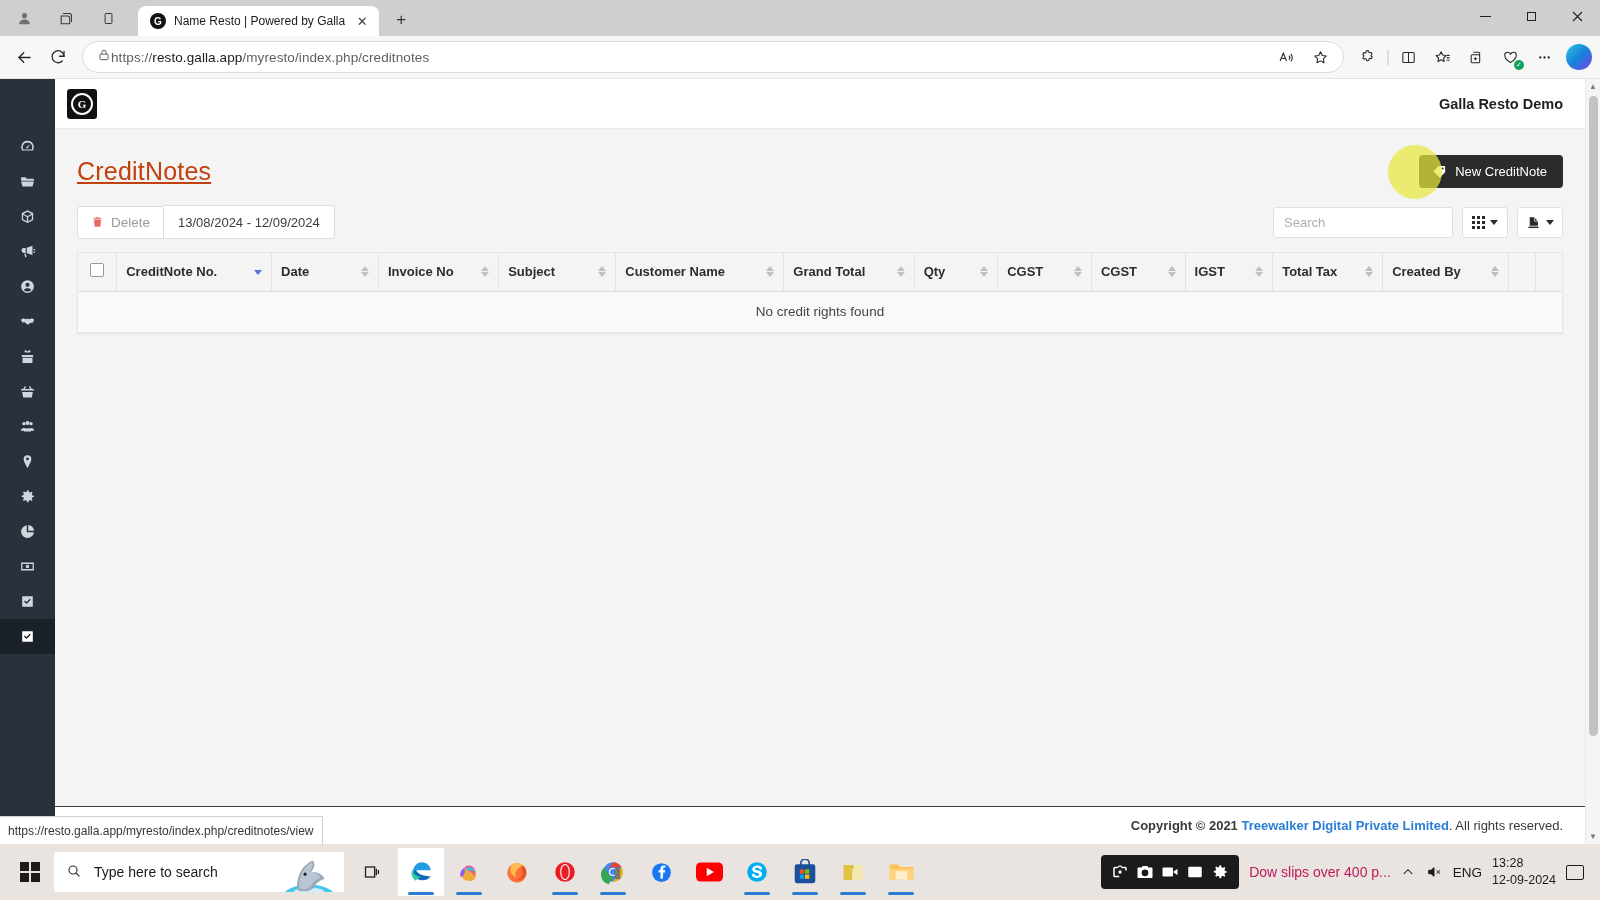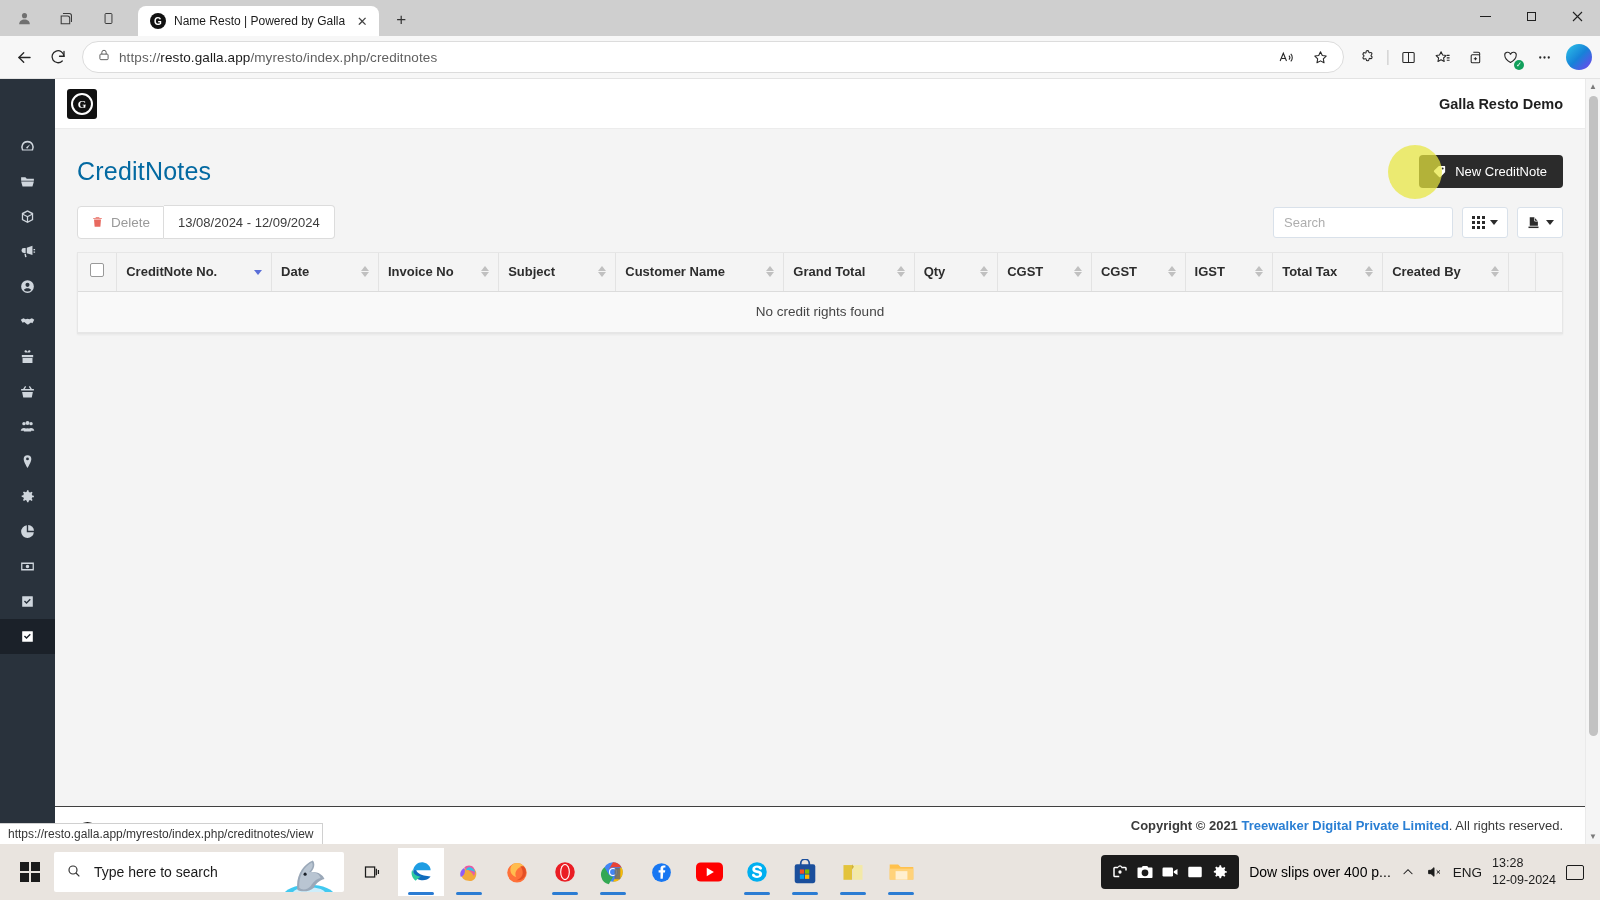--- a/index.html
+++ b/index.html
@@ -47,21 +47,21 @@
 
   .toolbar {
     height: 43px; background: #f7f7f7; display: flex; align-items: center;
     padding: 0 8px; gap: 2px; border-bottom: 1px solid #e3e3e3;
   }
   .tb-btn { width: 32px; height: 32px; display: flex; align-items: center; justify-content: center;
             color: #262626; border-radius: 4px; }
   .omnibox {
     flex: 1 1 auto; height: 32px; background: #ffffff; border-radius: 16px;
     display: flex; align-items: center; padding: 0 6px 0 14px; margin: 0 6px;
-    border: 1px solid #dcdcdc; gap: 8px;
+    border: 1px solid #dcdcdc; 
   }
   .url { font-size: 13.5px; color: #5f5f5f; flex: 1 1 auto; white-space: nowrap; letter-spacing: .1px;}
   .url b { color: #1b1b1b; font-weight: normal; }
   .omni-right { display: flex; align-items: center; gap: 2px; }
   .copilot {
     width: 26px; height: 26px; border-radius: 50%;
     background: linear-gradient(135deg,#2ec5e8 0%, #1782d8 50%, #7a3ff0 100%);
     margin-left: 4px;
   }
 
@@ -115,21 +115,21 @@
     display: flex; align-items: center; justify-content: center;
     color: #fff; font-size: 11px; font-weight: bold; font-family: "Liberation Serif", serif;
   }
   .topbar-right {
     margin-left: auto; margin-right: 22px; font-size: 14.5px; font-weight: bold; color: #1f1f1f;
   }
 
   .main { flex: 1 1 auto; padding: 20px 22px 0 22px; position: relative; overflow: hidden; }
 
   .page-head { display: flex; align-items: center; height: 44px; }
-  .page-title { font-size: 25px; color: #0369a1; font-weight: normal; letter-spacing: .2px; }
+  .page-title { font-size: 25px; color: #c2410c; font-weight: normal; letter-spacing: .2px; text-decoration: underline; }
   .btn-new {
     margin-left: auto; background: #2b2b2b; color: #ffffff; border: none;
     height: 33px; padding: 0 16px 0 13px; border-radius: 4px; font-size: 13px;
     display: flex; align-items: center; gap: 8px; position: relative;
   }
   .btn-new svg { width: 15px; height: 15px; fill: #ffffff; }
   .click-halo {
     position: absolute; width: 54px; height: 54px; border-radius: 50%;
     background: #e8e63e; opacity: .72; left: -31px; top: -10px; pointer-events: none;
   }
@@ -200,21 +200,21 @@
     display:flex; align-items:center; justify-content:center; font-size: 11px; font-weight: bold;
     font-family: "Liberation Serif", serif; margin-top: 14px;
   }
   .footer-logo .fl-text { font-size: 23px; font-weight: bold; color: #1b1b1b; margin-top: 16px; }
   .footer-logo .fl-sub { font-size: 11px; color: #9a9a9a; margin-top: 22px; }
   .footer-right { margin-left: auto; }
   .footer-right b { font-weight: bold; }
   .footer-right a { color: #2a7fd4; text-decoration: none; font-weight: bold; }
 
   .status-tip {
-    position: absolute; left: 0; bottom: 0; height: 21px; background: #ffffff;
+    position: absolute; left: 0; bottom: 0; height: 28px; background: #ffffff;
     border: 1px solid #d0d0d0; border-left: none; border-bottom: none;
     display: flex; align-items: center; padding: 0 8px; font-size: 12px; color: #353535;
     z-index: 20; white-space: nowrap;
   }
 
   
   .taskbar {
     position: absolute; left: 0; bottom: 0; width: 1600px; height: 56px;
     background: #e9e4df; display: flex; align-items: center; padding: 0 6px;
   }
@@ -238,21 +238,21 @@
     content: ''; position: absolute; bottom: 1px; left: 10px; right: 10px; height: 3px;
     background: #2b7cd3; border-radius: 2px;
   }
   .tsk.active { background: #ffffff; }
   .tray { margin-left: auto; display: flex; align-items: center; gap: 10px; padding-right: 10px; }
   .newsbar {
     height: 34px; background: #1b1b1b; border-radius: 4px; display: flex; align-items: center;
     gap: 7px; padding: 0 10px; color: #fff;
   }
   .newsbar svg { width: 18px; height: 18px; fill: #fff; }
-  .news-text { font-size: 14px; color: #000000; }
+  .news-text { font-size: 14px; color: #be185d; }
   .tray-item { font-size: 13.5px; color: #1b1b1b; display: flex; align-items: center; }
   .clock { font-size: 12.5px; color: #1b1b1b; line-height: 17px; }
   .notif { width: 18px; height: 15px; border: 1.6px solid #1b1b1b; border-radius: 2px 2px 2px 0; }
 </style>
 </head>
 <body>
 
 <div class="browser">
 
   <div class="titlebar">

